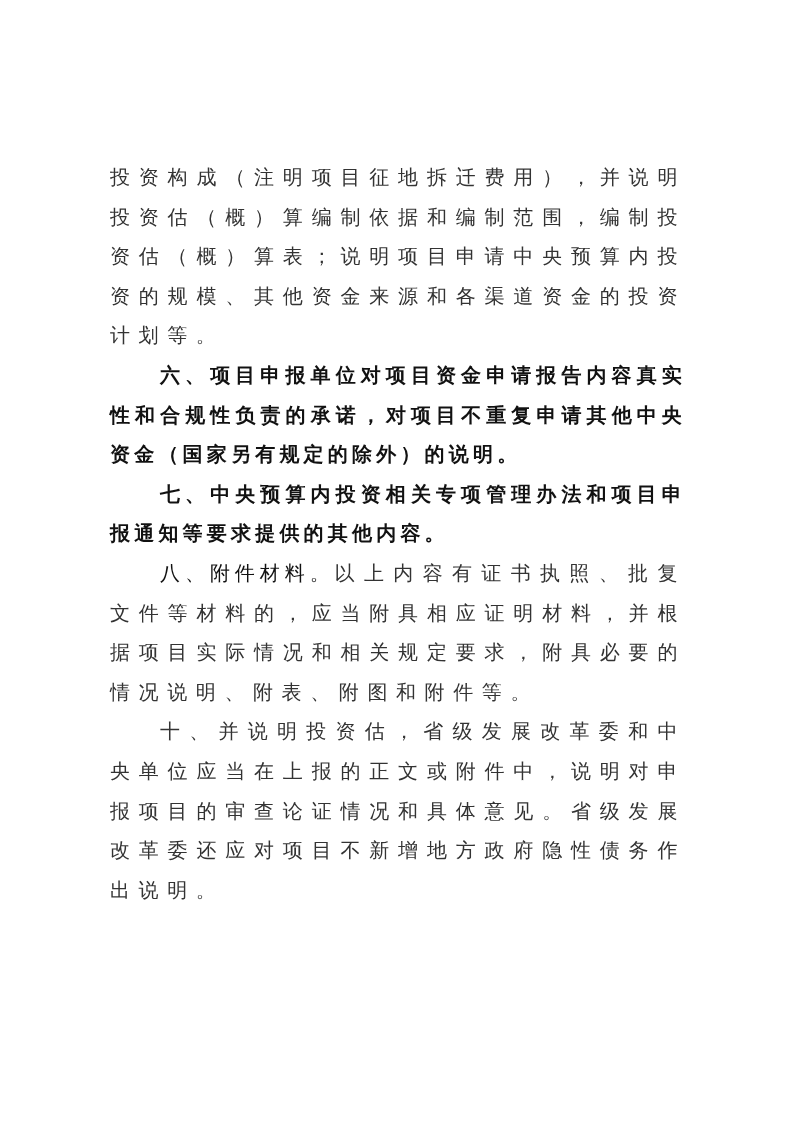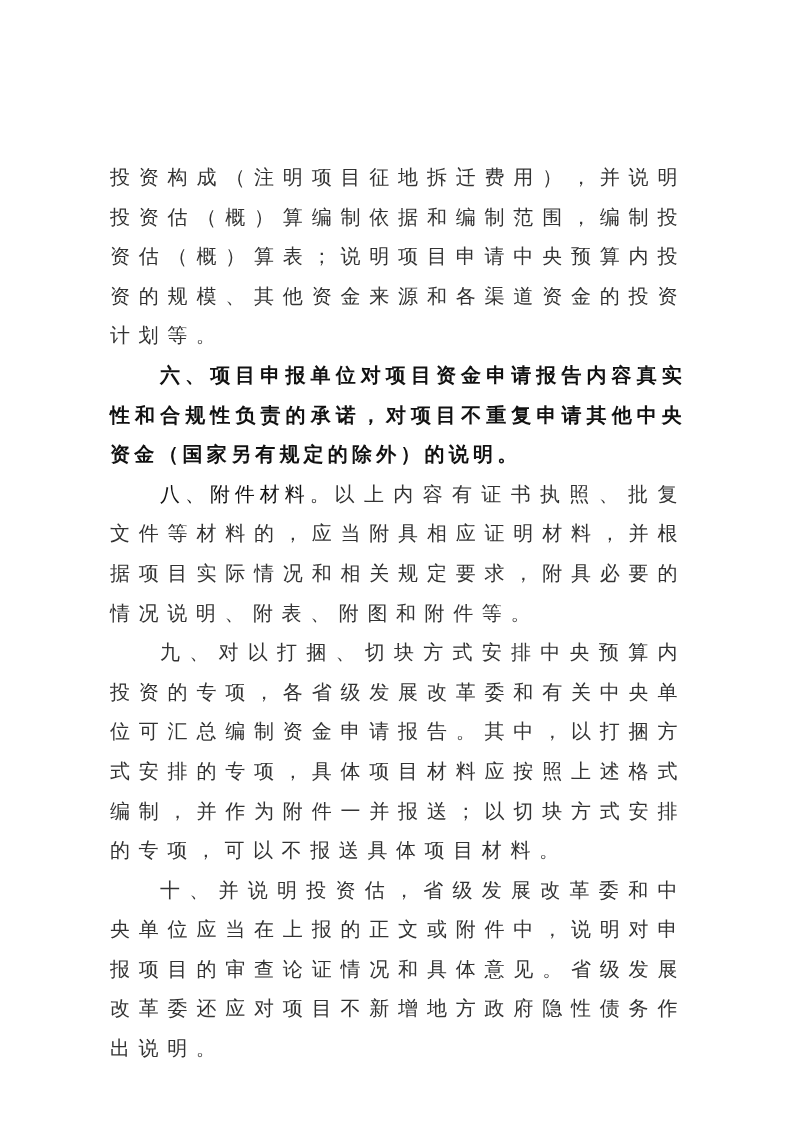--- a/index.html
+++ b/index.html
@@ -46,16 +46,16 @@
       color: #111111;
       letter-spacing: 4.2px;
     }
   </style>
 </head>
 <body>
 
 <div class="page">
   <p class="para">投资构成（注明项目征地拆迁费用），并说明投资估（概）算编制依据和编制范围，编制投资估（概）算表；说明项目申请中央预算内投资的规模、其他资金来源和各渠道资金的投资计划等。</p>
   <p class="para indent bold">六、项目申报单位对项目资金申请报告内容真实性和合规性负责的承诺，对项目不重复申请其他中央资金（国家另有规定的除外）的说明。</p>
+  <p class="para indent bold">七、中央预算内投资相关专项管理办法和项目申报通知等要求提供的其他内容。</p>
   <p class="para indent"><span class="lead">八、附件材料。</span><span>以上内容有证书执照、批复文件等材料的，应当附具相应证明材料，并根据项目实际情况和相关规定要求，附具必要的情况说明、附表、附图和附件等。</span></p>
-  <p class="para indent">九、对以打捆、切块方式安排中央预算内投资的专项，各省级发展改革委和有关中央单位可汇总编制资金申请报告。其中，以打捆方式安排的专项，具体项目材料应按照上述格式编制，并作为附件一并报送；以切块方式安排的专项，可以不报送具体项目材料。</p>
   <p class="para indent">十、并说明投资估，省级发展改革委和中央单位应当在上报的正文或附件中，说明对申报项目的审查论证情况和具体意见。省级发展改革委还应对项目不新增地方政府隐性债务作出说明。</p>
 </div>
 
 </body></html>

